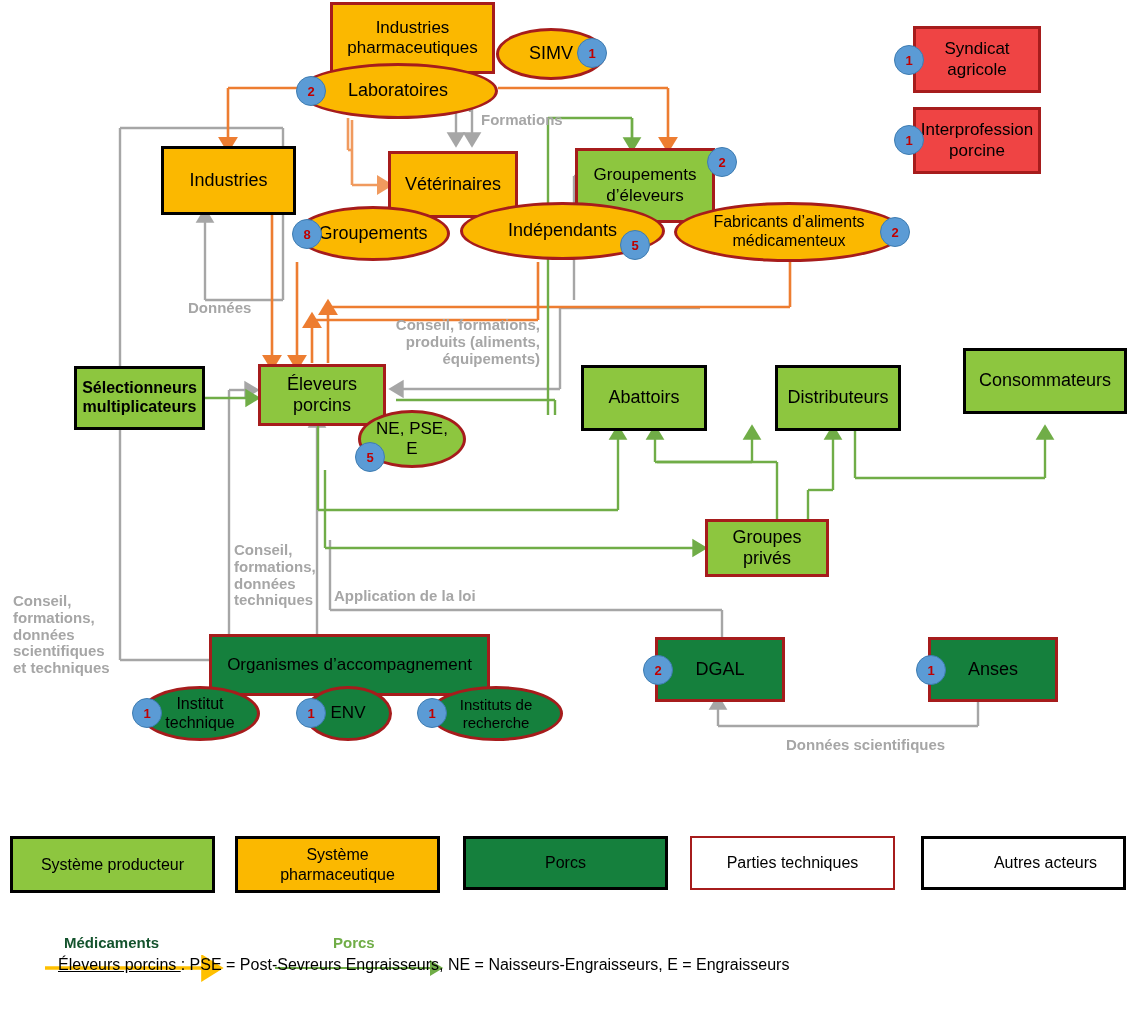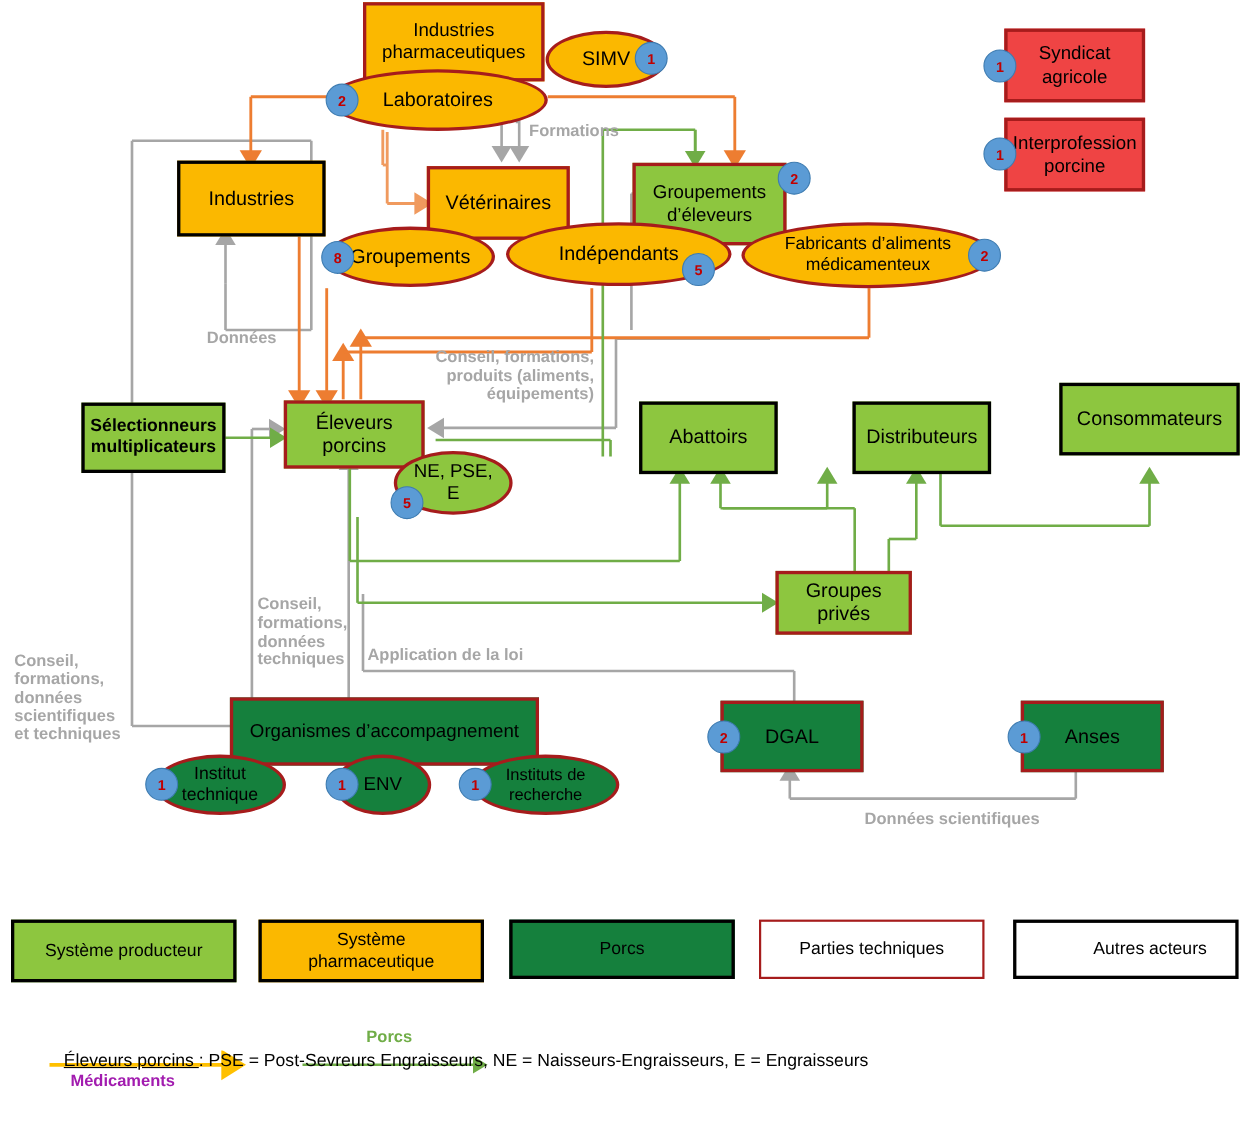--- a/index.html
+++ b/index.html
@@ -379,21 +379,21 @@
   </div>
 
   <div class="legend-box f-white b-dred2" style="left:690px; top:836px; width:205px; height:54px;">
     <span>Parties techniques</span>
   </div>
 
   <div class="legend-box f-white b-black" style="left:921px; top:836px; width:205px; height:54px;padding-left:44px;">
     <span>Autres acteurs</span>
   </div>
 
-  <div class="legend-arrow-label" style="left:64px; top:974px; color:#a21caf;">Médicaments</div>
+  <div class="legend-arrow-label" style="left:64px; top:934px; color:#14532d;">Médicaments</div>
   <div class="legend-arrow-label" style="left:333px; top:934px; color:#70AD47;">Porcs</div>
 
   <svg style="position:absolute; left:0; top:955px; width:1129px; height:30px;" viewBox="0 0 1129 30" xmlns="http://www.w3.org/2000/svg">
     <defs>
       <marker id="lg-y" markerWidth="9" markerHeight="9" refX="2" refY="4.5" orient="auto" markerUnits="strokeWidth">
         <path d="M0,0.4 L0,8.6 L6.6,4.5 z" fill="#FFC000"></path>
       </marker>
       <marker id="lg-g" markerWidth="9" markerHeight="9" refX="2" refY="4.5" orient="auto" markerUnits="strokeWidth">
         <path d="M0,0.8 L0,8.2 L6.2,4.5 z" fill="#70AD47"></path>
       </marker>

